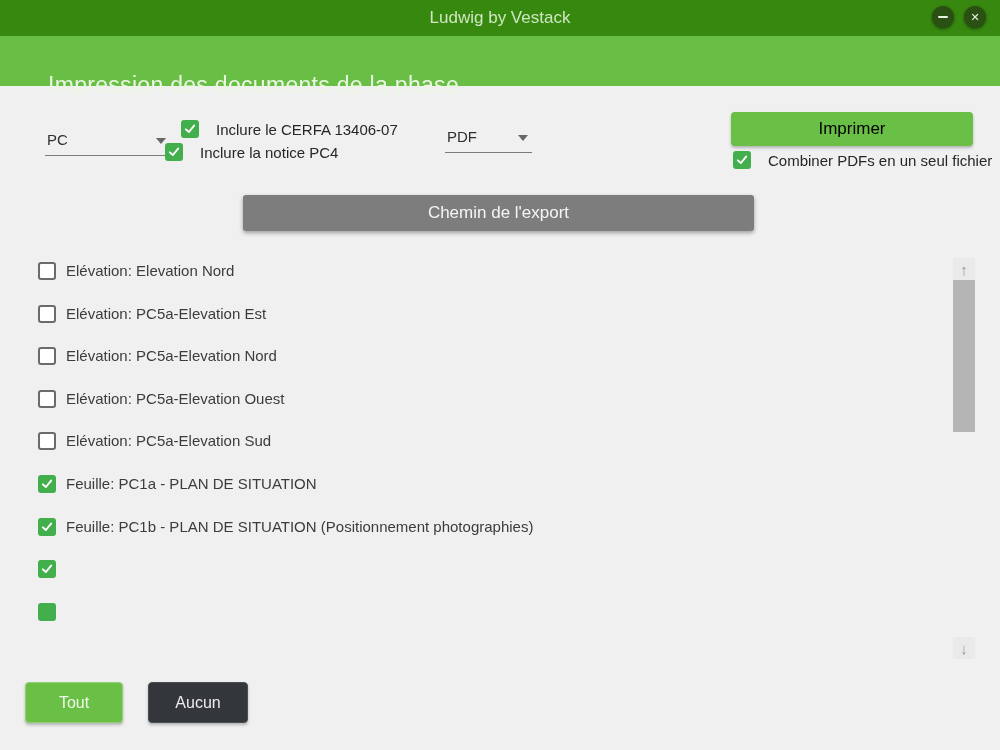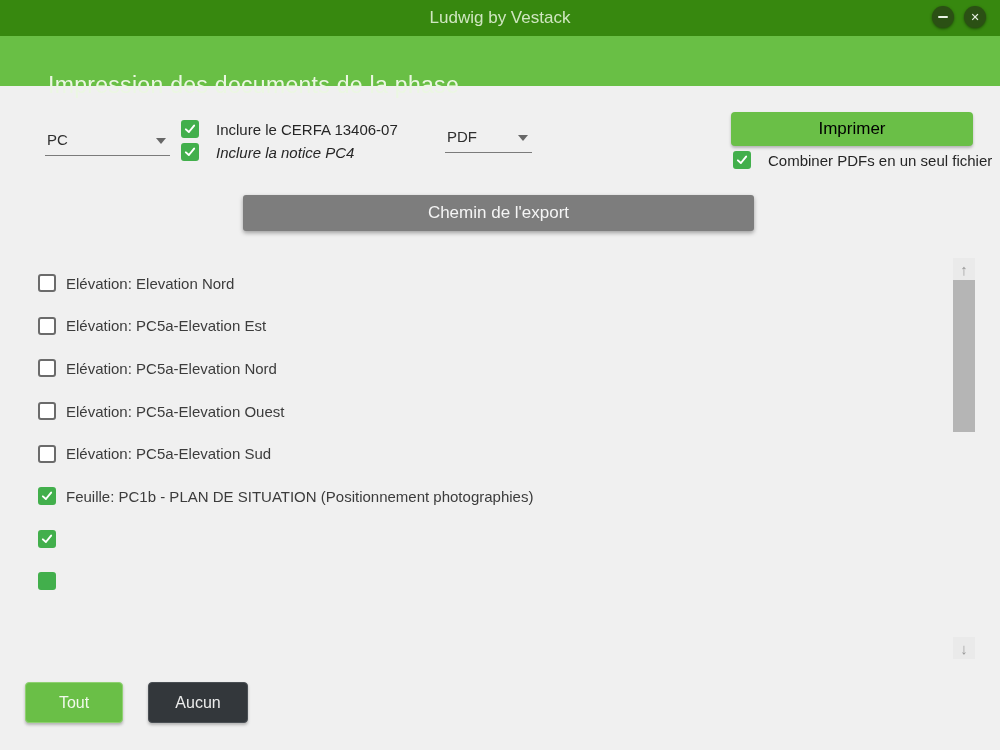--- a/index.html
+++ b/index.html
@@ -36,21 +36,21 @@
   
   .check-row { position:absolute; display:flex; align-items:center; gap:17px; cursor:pointer; }
   .cb { width:18px; height:18px; border-radius:3px; flex:0 0 18px;
         display:flex; align-items:center; justify-content:center;
         background:#fff; border:2px solid #6b6b6b; }
   .cb svg { display:none; }
   .cb.on { background:#42af4c; border-color:#42af4c; }
   .cb.on svg { display:block; }
   .cb-label { font-size:15px; color:#262626; white-space:nowrap; }
   .check-row.cerfa   { left:181px; top:120px; }
-  .check-row.notice  { left:181px; top:143px;font-style:italic; }
+  .check-row.notice  { left:165px; top:143px; }
   .check-row.combine { left:733px; top:151px; }
 
   
   .btn { position:absolute; display:flex; align-items:center; justify-content:center;
          cursor:pointer; white-space:nowrap; }
   .btn-imprimer { left:731px; top:112px; width:242px; height:34px; background:#6abf47;
                   border-radius:4px; color:#000000; font-size:17px; font-weight:300;
                   box-shadow:0 2px 3px rgba(0,0,0,.25); }
   .btn-export { left:243px; top:195px; width:511px; height:36px; background:#7d7d7d;
                 border-radius:3px; color:#f5f5f5; font-size:17px; font-weight:300;
@@ -58,21 +58,21 @@
   .btn-tout { left:25px; top:682px; width:98px; height:41px; background:#6abf47;
               border:1px solid #8fd171; border-radius:4px; color:#f1f9ec; font-size:16px;
               box-shadow:0 2px 3px rgba(0,0,0,.25); }
   .btn-aucun { left:148px; top:682px; width:100px; height:41px; background:#33373b;
                border:1px solid #4a4f54; border-radius:4px; color:#ececec; font-size:16px;
                box-shadow:0 2px 3px rgba(0,0,0,.25); }
 
   
   .doclist { position:absolute; left:25px; top:262px; width:900px; height:396px;
              overflow:hidden; display:flex; flex-direction:column; }
-  .doc-row { height:42.6px; flex:0 0 42.6px; display:flex; align-items:center; cursor:pointer; }
+  .doc-row { height:42.6px; flex:0 0 42.6px; display:flex; align-items:flex-start; cursor:pointer; }
   .doc-row .cb { margin-left:13px; }
   .doc-label { margin-left:10px; font-size:15px; color:#3c3c3c; white-space:nowrap; }
 
   
   .scroll-btn { position:absolute; left:953px; width:22px; height:22px; background:#eaeaea;
                 display:flex; align-items:center; justify-content:center;
                 color:#9a9a9a; font-size:15px; cursor:pointer; }
   .scroll-btn.up { top:258px; }
   .scroll-btn.down { top:637px; }
   .scroll-thumb { position:absolute; left:953px; top:280px; width:22px; height:152px;
@@ -167,20 +167,28 @@
     <span class="doc-label">Elévation: PC5a-Elevation Ouest</span>
   </div>
 
   <div class="doc-row">
     <span class="cb">
       
     </span>
     <span class="doc-label">Elévation: PC5a-Elevation Sud</span>
   </div>
 
+  <div class="doc-row">
+    <span class="cb on">
+      <svg width="12" height="12" viewBox="0 0 16 16">
+            <path d="M2.5 8.5 L6.5 12 L13.5 3.5" stroke="#ffffff" stroke-width="2.6" fill="none" stroke-linecap="round" stroke-linejoin="round"></path>
+          </svg>
+    </span>
+    <span class="doc-label">Feuille: PC1a - PLAN DE SITUATION</span>
+  </div>
 
   <div class="doc-row">
     <span class="cb on">
       <svg width="12" height="12" viewBox="0 0 16 16">
             <path d="M2.5 8.5 L6.5 12 L13.5 3.5" stroke="#ffffff" stroke-width="2.6" fill="none" stroke-linecap="round" stroke-linejoin="round"></path>
           </svg>
     </span>
     <span class="doc-label">Feuille: PC1b - PLAN DE SITUATION (Positionnement photographies)</span>
   </div>
 

